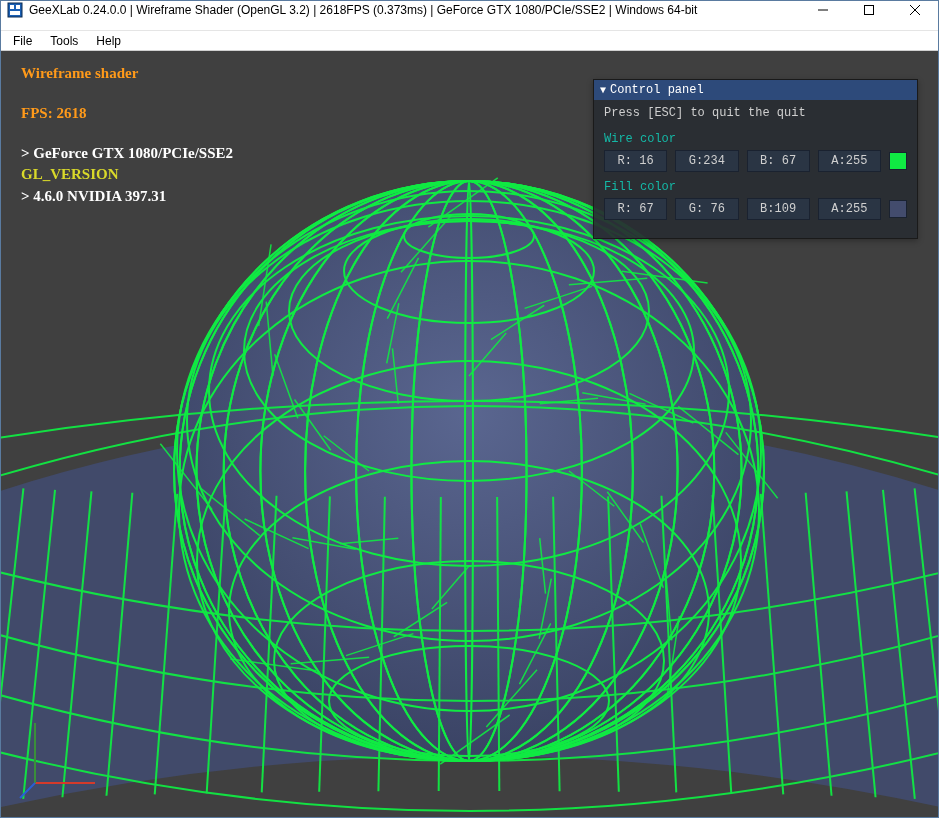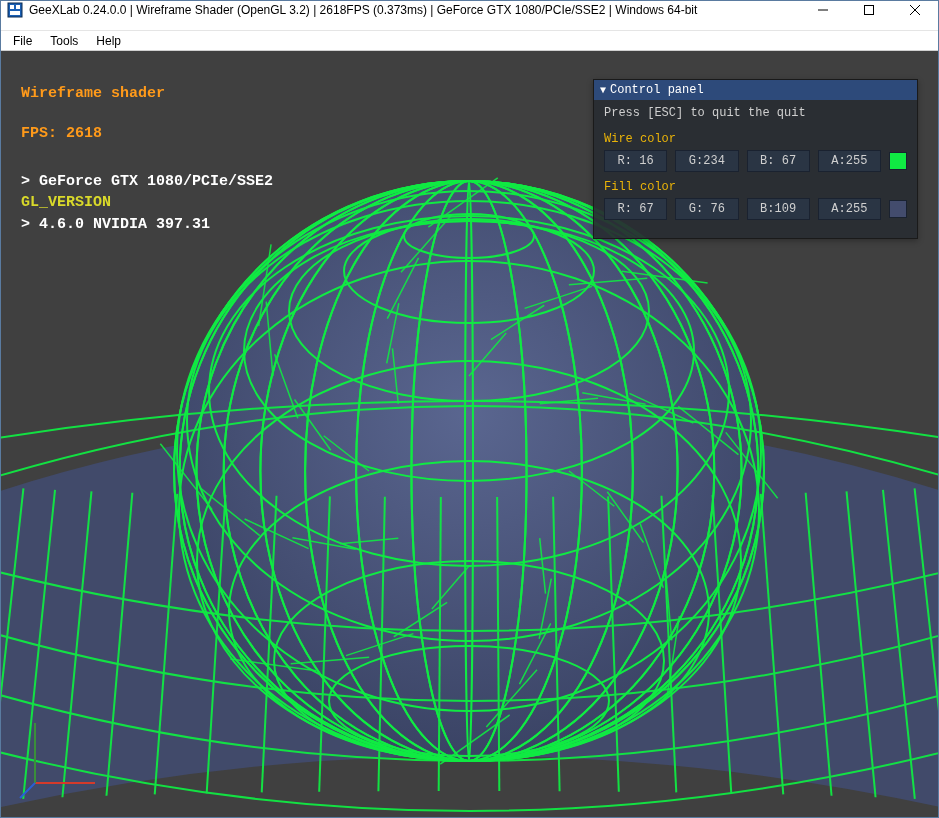--- a/index.html
+++ b/index.html
@@ -7,32 +7,32 @@
 .window { width:939px; height:818px; border:1px solid #5a7ba0; display:flex; flex-direction:column; background:#fff; }
 .titlebar { height:30px; background:#fff; display:flex; align-items:center; padding:0 0 12px 6px; border-bottom:1px solid #e5e5e5; }
 .titlebar .appicon { width:16px; height:16px; margin-right:6px; }
 .titlebar .title { flex:1; color:#000; font-size:12px; white-space:nowrap; overflow:hidden; }
 .winbtns { display:flex; height:100%; }
 .winbtn { width:46px; display:flex; align-items:center; justify-content:center; cursor:default; }
 .menubar { height:20px; background:#fff; display:flex; align-items:center; padding:0 4px; gap:2px; border-bottom:1px solid #d0d0d0; }
 .menuitem { padding:20px 8px; cursor:default; }
 .viewport { flex:1; position:relative; background:#404040; overflow:hidden; }
 
-.overlay-text { position:absolute; top:32px; left:20px; font-family: Liberation Mono, monospace; font-size:15px; line-height:1.45; user-select:none; pointer-events:none; }
+.overlay-text { position:absolute; top:12px; left:20px; font-family: Liberation Serif, serif; font-size:15px; line-height:1.45; user-select:none; pointer-events:none; }
 .overlay-text .heading { color:#ff9a1a; font-weight:bold; margin-bottom:18px; }
-.overlay-text .fps { color:#ff9a1a; font-weight:bold; margin-bottom:26px; }
+.overlay-text .fps { color:#ff9a1a; font-weight:bold; margin-bottom:18px; }
 .overlay-text .label { color:#d9d92a; font-weight:bold; }
 .overlay-text .value { color:#ffffff; font-weight:bold; }
 
 .panel { position:absolute; top:28px; right:20px; width:325px; background:rgba(40,44,50,0.92); border:1px solid #1a1a1a; font-family: "Courier New", monospace; font-size:12px; color:#cfcfcf; box-shadow:0 2px 6px rgba(0,0,0,0.3); }
 .panel-header { background:#2d4a7a; color:#fff; padding:3px 6px; display:flex; align-items:center; cursor:move; }
 .panel-header .arrow { margin-right:4px; font-size:10px; }
 .panel-body { padding:6px 10px 10px 10px; }
 .panel-body .hint { margin-bottom:12px; color:#cfcfcf; }
-.color-label { color:#eab308; margin-top:4px; margin-bottom:4px; }
+.color-label { color:#14b8a6; margin-top:4px; margin-bottom:4px; }
 .color-row { display:flex; gap:8px; align-items:center; margin-bottom:8px; }
 .color-cell { flex:1; background:#2a3544; color:#cfcfcf; text-align:center; padding:3px 2px; border:1px solid #1a2230; cursor:ns-resize; font-size:12px; white-space:nowrap; }
 .swatch { width:18px; height:18px; border:1px solid #1a2230; }
 
 .axis-gizmo { position:absolute; left:14px; bottom:14px; width:90px; height:90px; pointer-events:none; }
 
 .mesh { position:absolute; inset:0; pointer-events:none; }
 </style>
 </head>
 <body>

